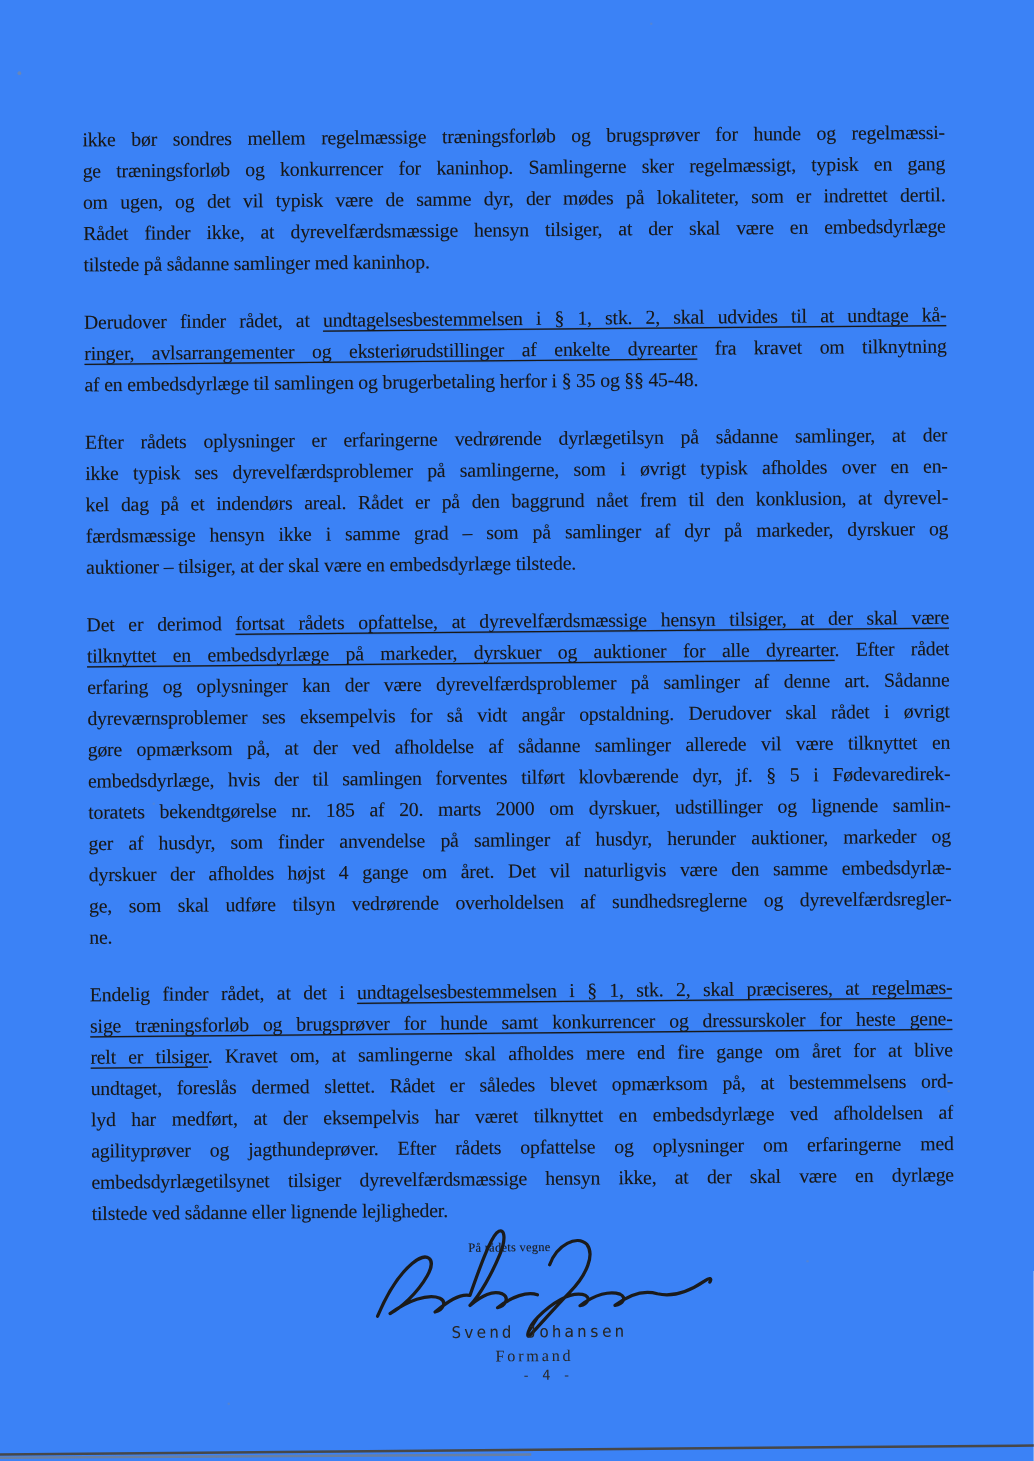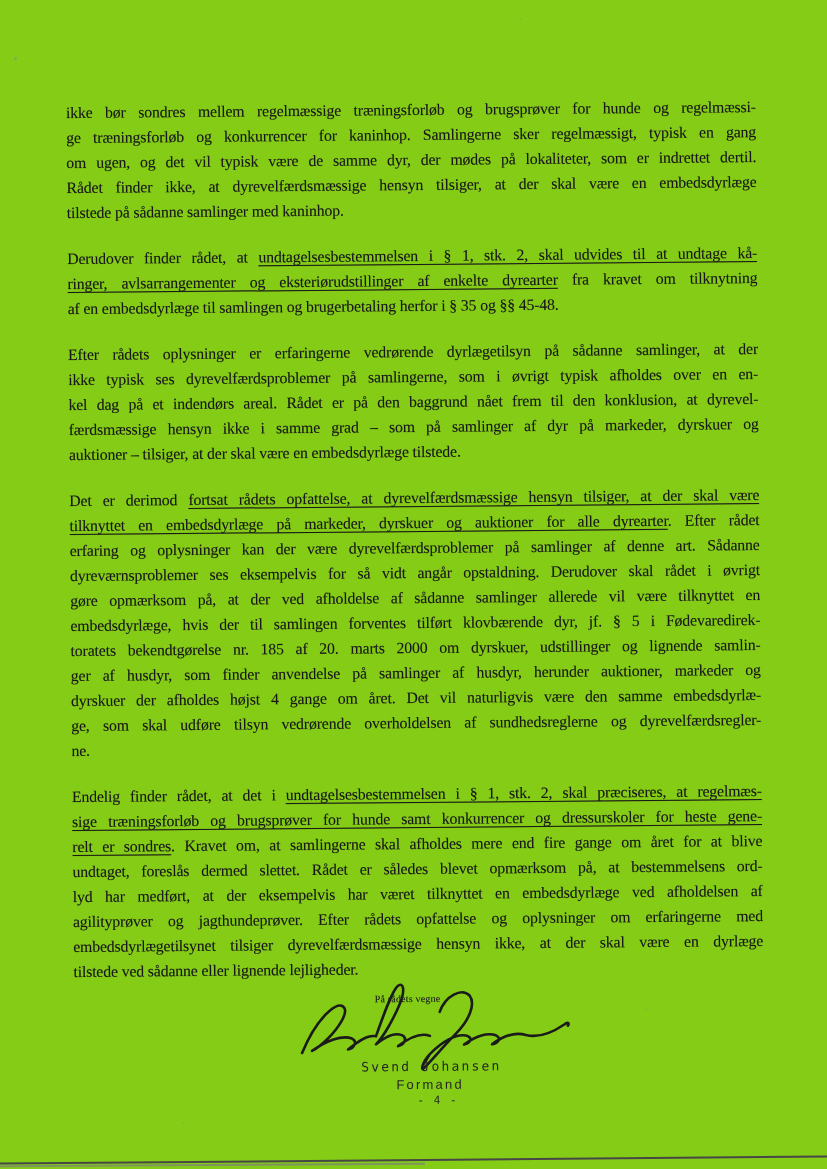--- a/index.html
+++ b/index.html
@@ -1,41 +1,41 @@
 <!DOCTYPE html>
 <html><head>
 <meta charset="utf-8">
 <style>
   html,body{margin:0;padding:0;}
   body{
     width:827px;height:1169px;background:#ffffff;overflow:hidden;position:relative;
     font-family:"Liberation Serif", serif;
   }
-  .sheet{position:absolute;inset:0;background:#84cc16;}
+  .sheet{position:absolute;inset:0;background:#3b82f6;}
   .rot{position:absolute;inset:0;transform:rotate(-0.5deg);transform-origin:50% 50%;}
   .doc{
     position:absolute;left:70px;top:97px;width:690px;color:#181818;
     font-size:15.8px;line-height:25px;letter-spacing:-0.15px;
     text-shadow:0.2px 0.2px 0 rgba(25,25,25,0.35);
   }
   .para{margin:0 0 21px 0;}
   .line{text-align:justify;max-height:25px;overflow:hidden;}
   .line.just{text-align-last:justify;}
   .u{text-decoration:underline;text-decoration-thickness:1.4px;text-underline-offset:3px;}
   .sig-behalf{
     position:absolute;left:371px;top:993px;font-size:10px;color:#1b1b1b;
     letter-spacing:0.2px;text-shadow:0.2px 0.2px 0 rgba(25,25,25,0.35);
   }
   .sig-svg{position:absolute;left:288px;top:978px;width:280px;height:95px;}
   .sig-name{
     position:absolute;left:357px;top:1059px;font-family:"DejaVu Sans Mono", monospace;
     font-size:13px;letter-spacing:2.2px;color:#262626;
   }
   .sig-role{
-    position:absolute;left:392px;top:1077px;font-family:Liberation Sans, sans-serif;
+    position:absolute;left:392px;top:1077px;font-family:Liberation Serif, serif;
     font-size:13px;letter-spacing:2.2px;color:#262626;
   }
   .page-num{
     position:absolute;left:413px;top:1094px;font-family:"DejaVu Sans Mono", monospace;
     font-size:11px;letter-spacing:1.5px;color:#2a2a2a;
   }
   .speck{position:absolute;background:#8a8a8a;border-radius:50%;opacity:0.55;}
   .scanline-1{
     position:absolute;left:-8px;top:1159px;width:845px;height:2.4px;background:#474747;
     transform:rotate(-0.5deg);
@@ -80,21 +80,21 @@
           <div class="line just"><span>embedsdyrlæge, hvis der til samlingen forventes tilført klovbærende dyr, jf. § 5 i Fødevaredirek-</span></div>
           <div class="line just"><span>toratets bekendtgørelse nr. 185 af 20. marts 2000 om dyrskuer, udstillinger og lignende samlin-</span></div>
           <div class="line just"><span>ger af husdyr, som finder anvendelse på samlinger af husdyr, herunder auktioner, markeder og</span></div>
           <div class="line just"><span>dyrskuer der afholdes højst 4 gange om året. Det vil naturligvis være den samme embedsdyrlæ-</span></div>
           <div class="line just"><span>ge, som skal udføre tilsyn vedrørende overholdelsen af sundhedsreglerne og dyrevelfærdsregler-</span></div>
           <div class="line"><span>ne.</span></div>
         </div>
         <div class="para">
           <div class="line just"><span>Endelig finder rådet, at det i </span><span class="u">undtagelsesbestemmelsen i § 1, stk. 2, skal præciseres, at regelmæs-</span></div>
           <div class="line just"><span class="u">sige træningsforløb og brugsprøver for hunde samt konkurrencer og dressurskoler for heste gene-</span></div>
-          <div class="line just"><span class="u">relt er sondres</span><span>. Kravet om, at samlingerne skal afholdes mere end fire gange om året for at blive</span></div>
+          <div class="line just"><span class="u">relt er tilsiger</span><span>. Kravet om, at samlingerne skal afholdes mere end fire gange om året for at blive</span></div>
           <div class="line just"><span>undtaget, foreslås dermed slettet. Rådet er således blevet opmærksom på, at bestemmelsens ord-</span></div>
           <div class="line just"><span>lyd har medført, at der eksempelvis har været tilknyttet en embedsdyrlæge ved afholdelsen af</span></div>
           <div class="line just"><span>agilityprøver og jagthundeprøver. Efter rådets opfattelse og oplysninger om erfaringerne med</span></div>
           <div class="line just"><span>embedsdyrlægetilsynet tilsiger dyrevelfærdsmæssige hensyn ikke, at der skal være en dyrlæge</span></div>
           <div class="line"><span>tilstede ved sådanne eller lignende lejligheder.</span></div>
         </div>
       </div>
 
     <div class="sig-behalf">På rådets vegne</div>
 

